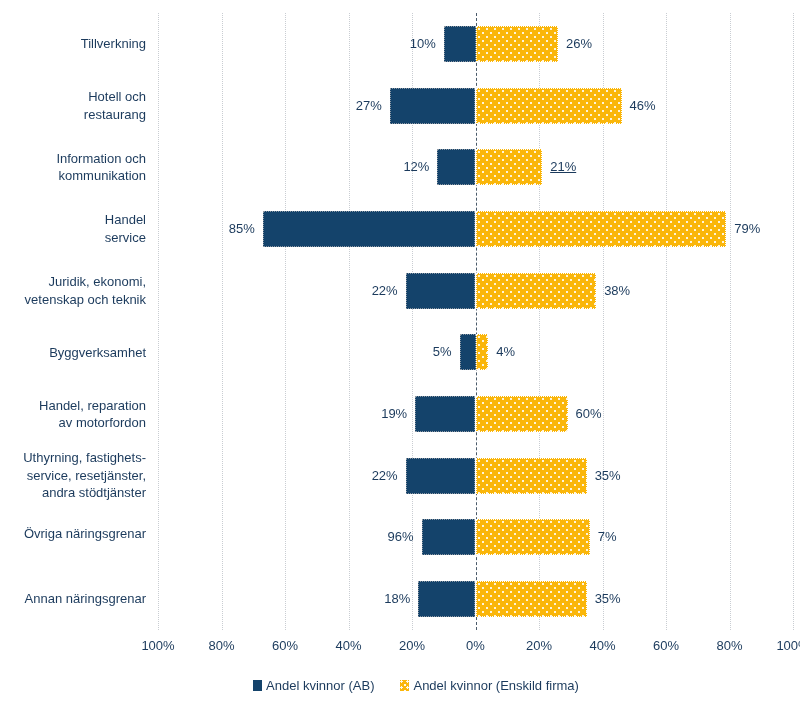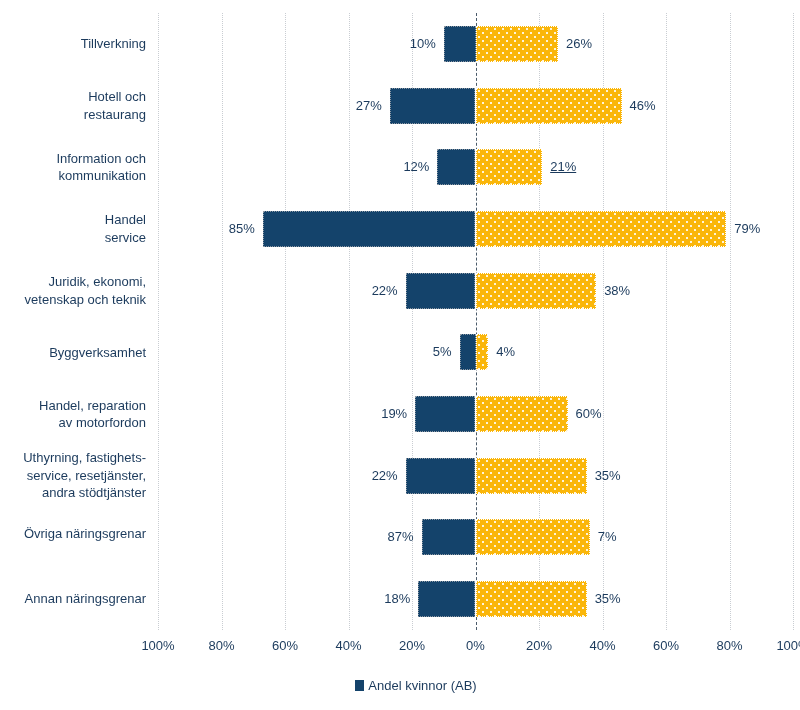--- a/index.html
+++ b/index.html
@@ -231,21 +231,21 @@
           <div class="val right" style="left: 417.575px;">60%</div>
         </div>
         <div class="row" style="top: 444.75px; height: 36px;">
           <div class="bar neg" title="Andel kvinnor (AB): 22%" style="width: 69.85px; left: 247.65px;"></div>
           <div class="val left" style="right: 395.35px;">22%</div>
           <div class="bar pos" title="Andel kvinnor (Enskild firma): 35%" style="width: 111.125px; left: 317.5px;"></div>
           <div class="val right" style="left: 436.625px;">35%</div>
         </div>
         <div class="row" style="top: 506.45px; height: 36px;">
           <div class="bar neg" title="Andel kvinnor (AB): 17%" style="width: 53.975px; left: 263.525px;"></div>
-          <div class="val left" style="right: 379.475px;">87%</div>
+          <div class="val left" style="right: 379.475px;">96%</div>
           <div class="bar pos" title="Andel kvinnor (Enskild firma): 36%" style="width: 114.3px; left: 317.5px;"></div>
           <div class="val right" style="left: 439.8px;">7%</div>
         </div>
         <div class="row" style="top: 568.15px; height: 36px;">
           <div class="bar neg" title="Andel kvinnor (AB): 18%" style="width: 57.15px; left: 260.35px;"></div>
           <div class="val left" style="right: 382.65px;">18%</div>
           <div class="bar pos" title="Andel kvinnor (Enskild firma): 35%" style="width: 111.125px; left: 317.5px;"></div>
           <div class="val right" style="left: 436.625px;">35%</div>
         </div>
       </div>
@@ -263,15 +263,19 @@
       <div class="tick" style="left: 508px;">60%</div>
       <div class="tick" style="left: 571.5px;">80%</div>
       <div class="tick" style="left: 635px;">100%</div>
     </div>
 
   <div class="legend" id="legend">
       <div class="legend-item">
         <span class="swatch navy"></span>
         <span class="legend-label">Andel kvinnor (AB)</span>
       </div>
+      <div class="legend-item">
+        <span class="swatch orange"></span>
+        <span class="legend-label">Andel kvinnor (Enskild firma)</span>
+      </div>
     </div>
 
 </div>
 
 </body></html>

